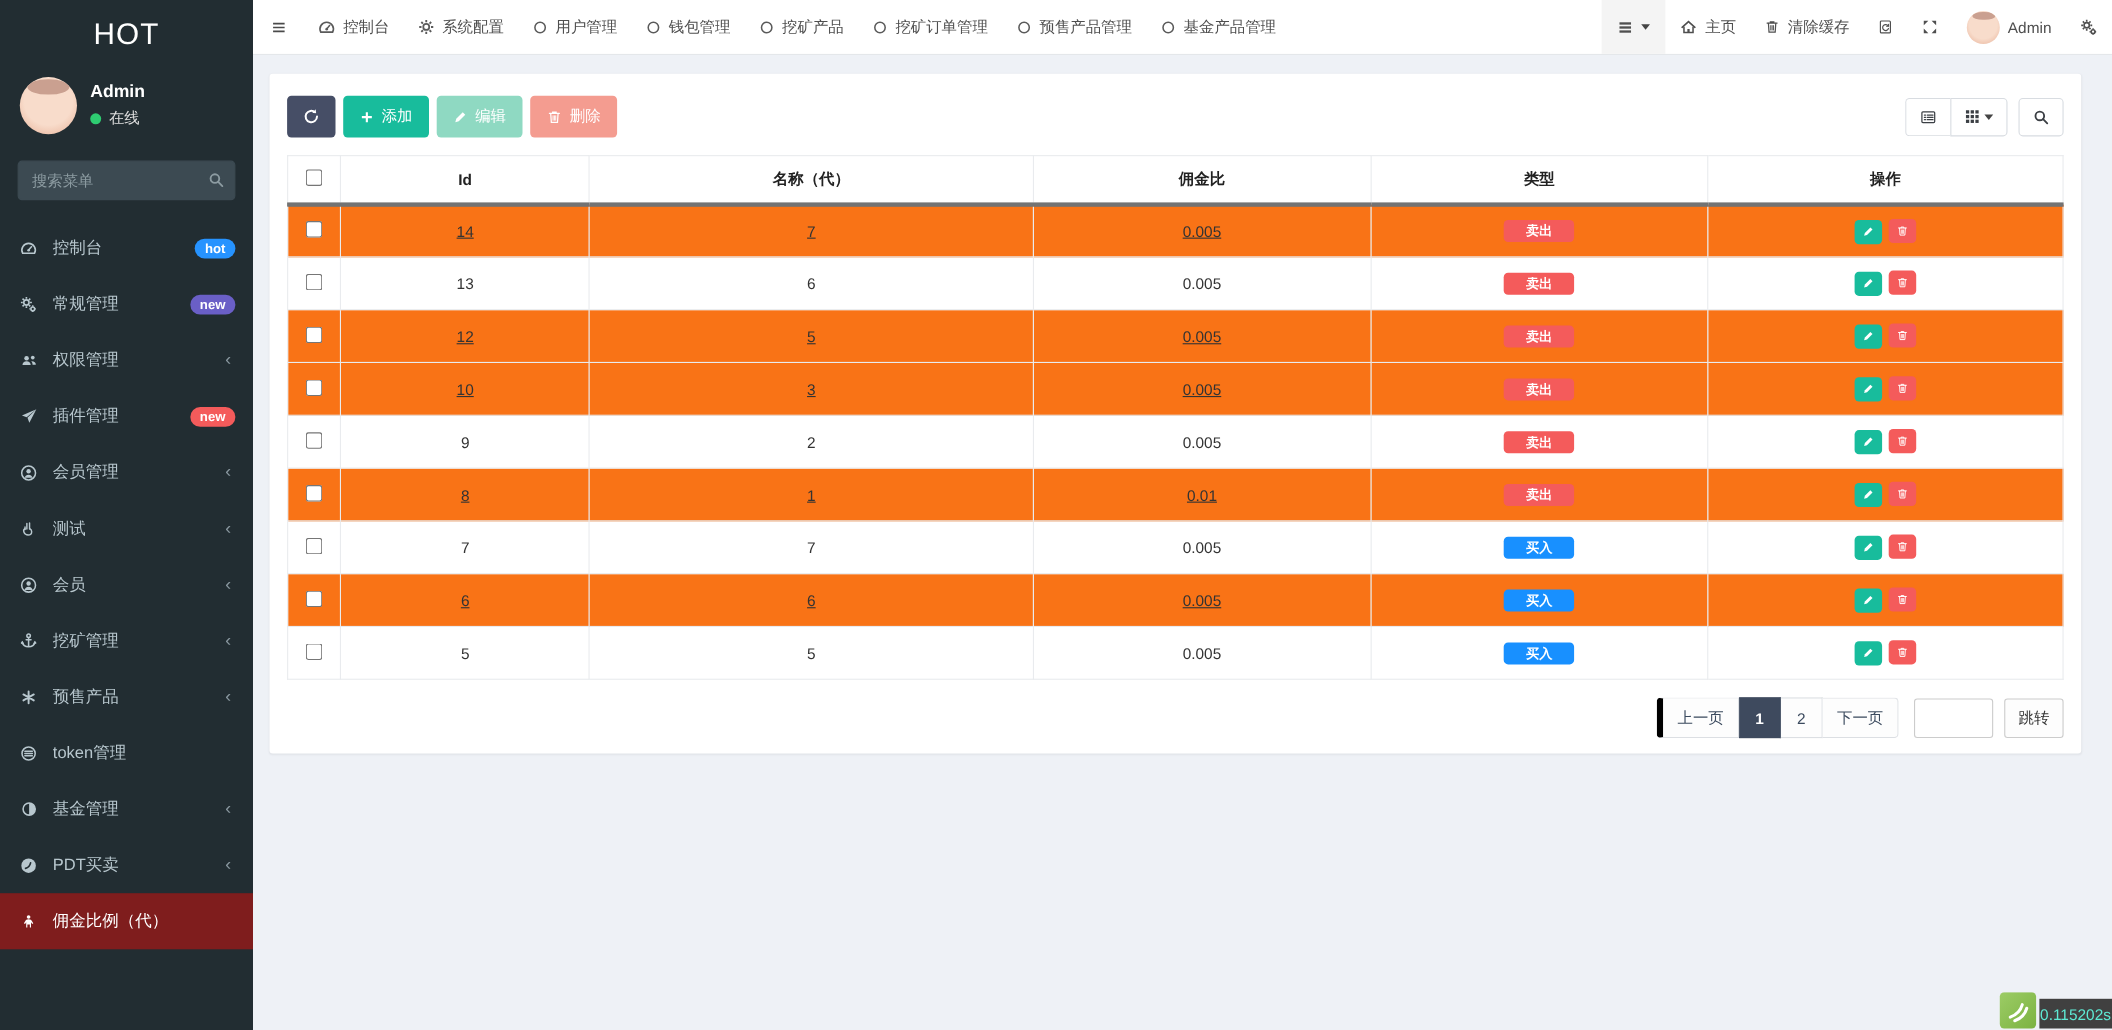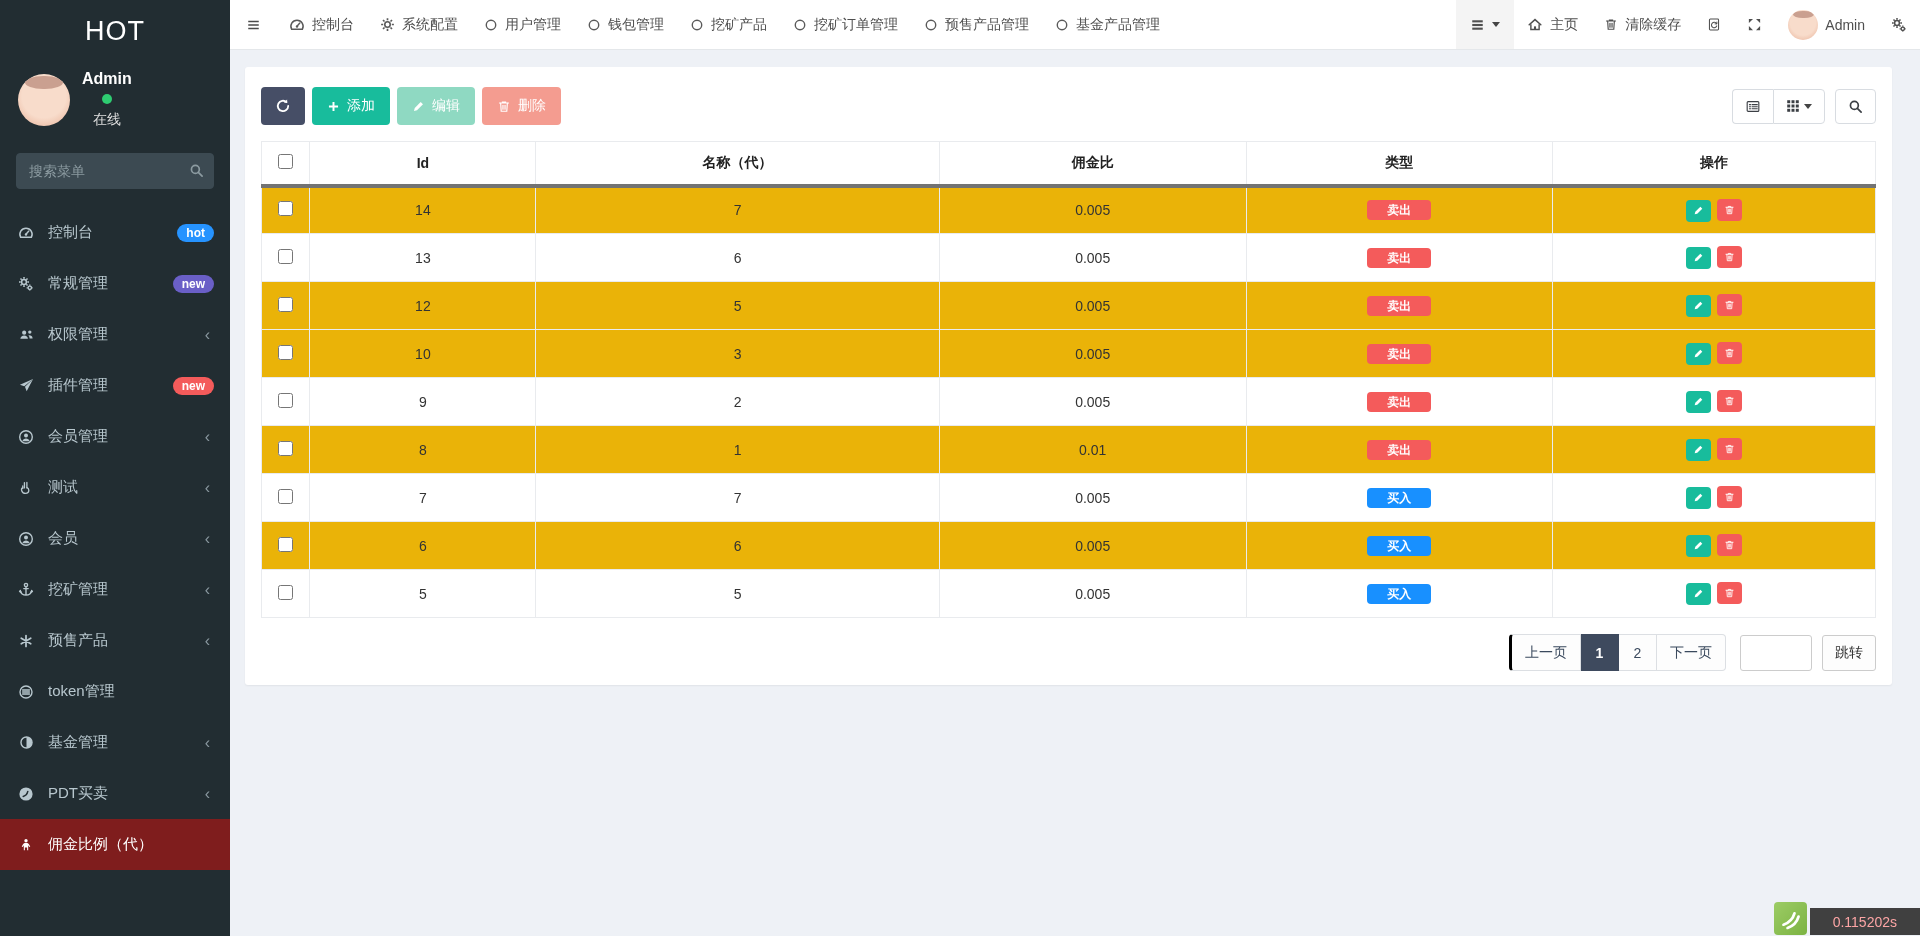--- a/index.html
+++ b/index.html
@@ -7,21 +7,21 @@
   body { font-family:"Liberation Sans","DejaVu Sans",sans-serif; font-size:14px; background:#eef1f6; color:#333; }
   svg { display:block; }
 
   
   .sidebar { position:fixed; left:0; top:0; width:230px; height:936px; background:#222d32; color:#b8c7ce; z-index:10; }
   .brand { height:62px; display:flex; align-items:center; justify-content:center; color:#fff; font-size:27px; letter-spacing:1px; }
   .user-panel { display:flex; align-items:center; gap:12px; padding:8px 18px 14px 18px; }
   .avatar { width:52px; height:52px; border-radius:50%; background:radial-gradient(circle at 50% 42%, #f8dccb 0 55%, #eec2ac 80%); position:relative; overflow:hidden; flex:0 0 auto; }
   .avatar:before { content:""; position:absolute; left:14%; top:4%; width:72%; height:26%; border-radius:50%; background:#caa090; }
   .user-meta .u-name { color:#fff; font-weight:bold; font-size:16px; margin-bottom:6px; }
-  .u-status { display:flex; align-items:center; gap:7px; font-size:14px; color:#ddd;flex-direction:column; }
+  .u-status { display:flex; align-items:center; gap:7px; font-size:14px; color:#ddd; }
   .dot { width:10px; height:10px; border-radius:50%; display:inline-block; }
   .side-search { margin:10px 16px 18px 16px; position:relative; }
   .side-search input { width:100%; height:36px; background:#3c4a52; border:1px solid #3c4a52; border-radius:4px; color:#cfd8dc; padding:0 34px 0 12px; font-size:14px; outline:none; font-family:inherit; }
   .side-search input::placeholder { color:#8c9ba1; }
   .side-search .s-ico { position:absolute; right:10px; top:10px; color:#8c9ba1; }
   .side-menu { list-style:none; }
   .side-menu li { height:51px; display:flex; align-items:center; gap:12px; padding:0 16px; cursor:pointer; font-size:15px; }
   .side-menu li .mi { width:20px; display:flex; justify-content:center; color:#b8c7ce; flex:0 0 auto; }
   .side-menu li .lbl { flex:1; }
   .side-menu li .chev { color:#8a98a0; font-size:16px; padding-right:4px; }
@@ -54,42 +54,42 @@
   .tb-btn { width:41px; height:35px; background:#fff; border:1px solid #d8dce1; display:flex; align-items:center; justify-content:center; gap:4px; color:#3b3f44; cursor:pointer; }
   .tb-group .tb-btn:first-child { border-radius:4px 0 0 4px; border-right:none; }
   .tb-group .tb-btn:last-child { border-radius:0 4px 4px 0; width:52px; }
   .tb-single { border-radius:4px; }
 
   
   table.grid { width:100%; border-collapse:collapse; border:1px solid #e3e6ea; }
   table.grid th, table.grid td { border:1px solid #e9ebee; text-align:center; vertical-align:middle; }
   table.grid th { height:44px; font-weight:bold; font-size:14px; color:#222; border-bottom:4px solid #737373; }
   table.grid td { height:48px; font-size:14px; color:#333; }
-  table.grid tr.striped td { background:#eab308; }
+  table.grid tr.striped td { background:#f97316;text-decoration:underline; }
   .type-badge { display:inline-block; color:#fff; font-size:12px; font-weight:bold; border-radius:4px; padding:4px 20px; line-height:12px; }
   .act-btn { display:inline-flex; align-items:center; justify-content:center; width:25px; height:22px; border:none; border-radius:4px; color:#fff; cursor:pointer; margin:0 3px; }
   input[type=checkbox] { width:15px; height:15px; cursor:pointer; }
 
   
   .table-footer { display:flex; align-items:center; margin-top:16px; }
   .summary { display:flex; align-items:center; gap:8px; color:#333; }
   .pagesize-btn { display:inline-flex; align-items:center; gap:8px; height:31px; padding:0 10px; background:#fdfdfd; border:1px solid #ccc; border-radius:3px; color:#333; cursor:pointer; font-family:inherit; font-size:14px; }
   .pager { margin-left:auto; display:flex; align-items:center; }
   .page-list { list-style:none; display:flex; }
   .page-list li { min-width:38px; height:37px; display:flex; align-items:center; justify-content:center; padding:0 13px; background:#fdfdfd; border:1px solid #dcdfe3; border-left:none; color:#3b4a5e; cursor:pointer; }
-  .page-list li:first-child { border-left:3px solid #000000; border-radius:4px 0 0 4px;margin-left:20px; }
+  .page-list li:first-child { border-left:6px solid #000000; border-radius:4px 0 0 4px;margin-left:20px; }
   .page-list li:last-child { border-radius:0 4px 4px 0;font-family:Liberation Serif, serif; }
   .page-list li.active { color:#fff; font-weight:bold; }
   .jump-input { width:72px; height:36px; border:1px solid #ccc; border-radius:3px; margin:0 10px 0 14px; padding:0 8px; font-size:14px; font-family:inherit; outline:none; }
   .jump-btn { height:36px; padding:0 12px; background:#fdfdfd; border:1px solid #ccc; border-radius:3px; font-size:14px; color:#333; cursor:pointer; font-family:inherit; }
 
   
   .trace { position:fixed; right:0; bottom:0; display:flex; align-items:flex-end; z-index:20; }
   .trace-logo { width:33px; height:33px; border-radius:4px; display:flex; align-items:center; justify-content:center; margin:0 3px 1px 0; cursor:pointer; }
-  .trace-time { height:27px; background:#404040; color:#fca5a5; display:flex; align-items:center; padding:0 23px; font-size:14px; margin-bottom:1px; }
+  .trace-time { height:27px; background:#404040; color:#5eead4; display:flex; align-items:center; padding:0 1px; font-size:14px; margin-bottom:1px; }
 </style>
 </head>
 <body>
 
 <aside class="sidebar">
   <div class="brand">HOT</div>
   <div class="user-panel">
     <div class="avatar"></div>
     <div class="user-meta">
       <div class="u-name">Admin</div>

